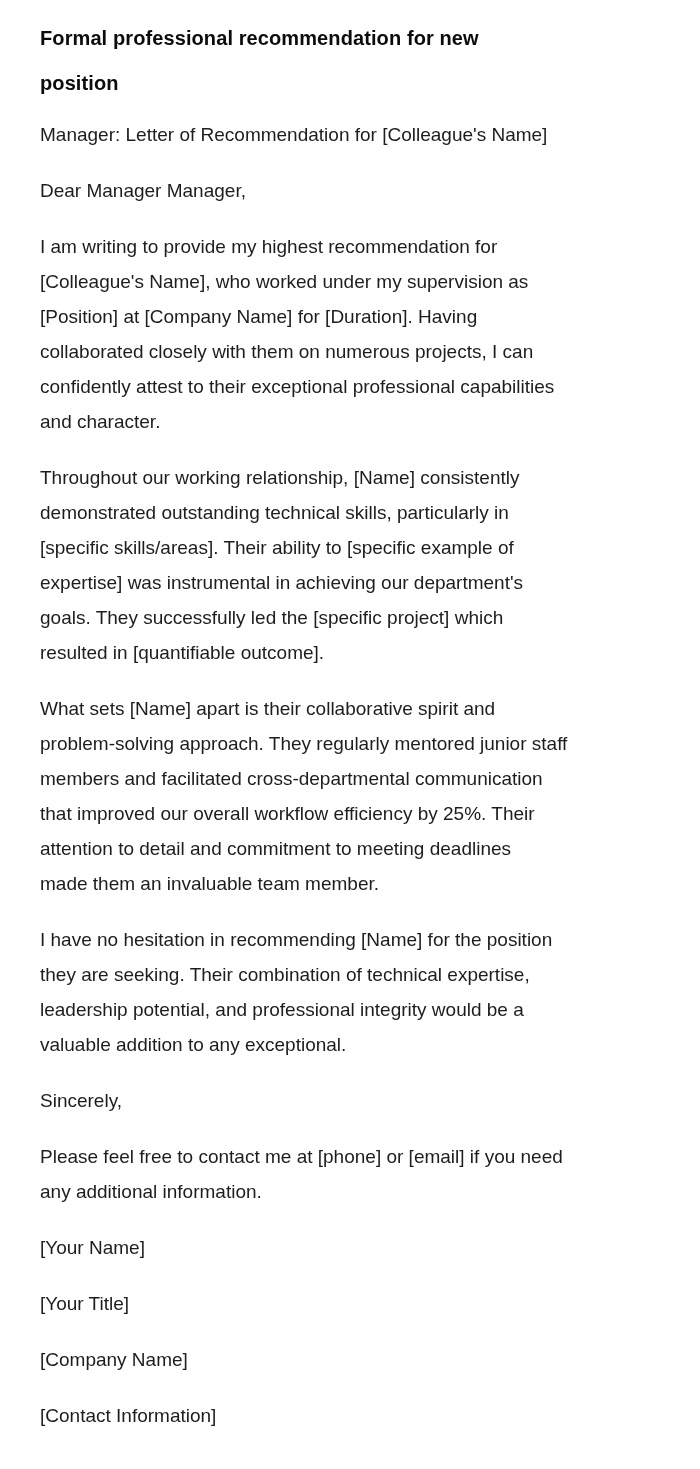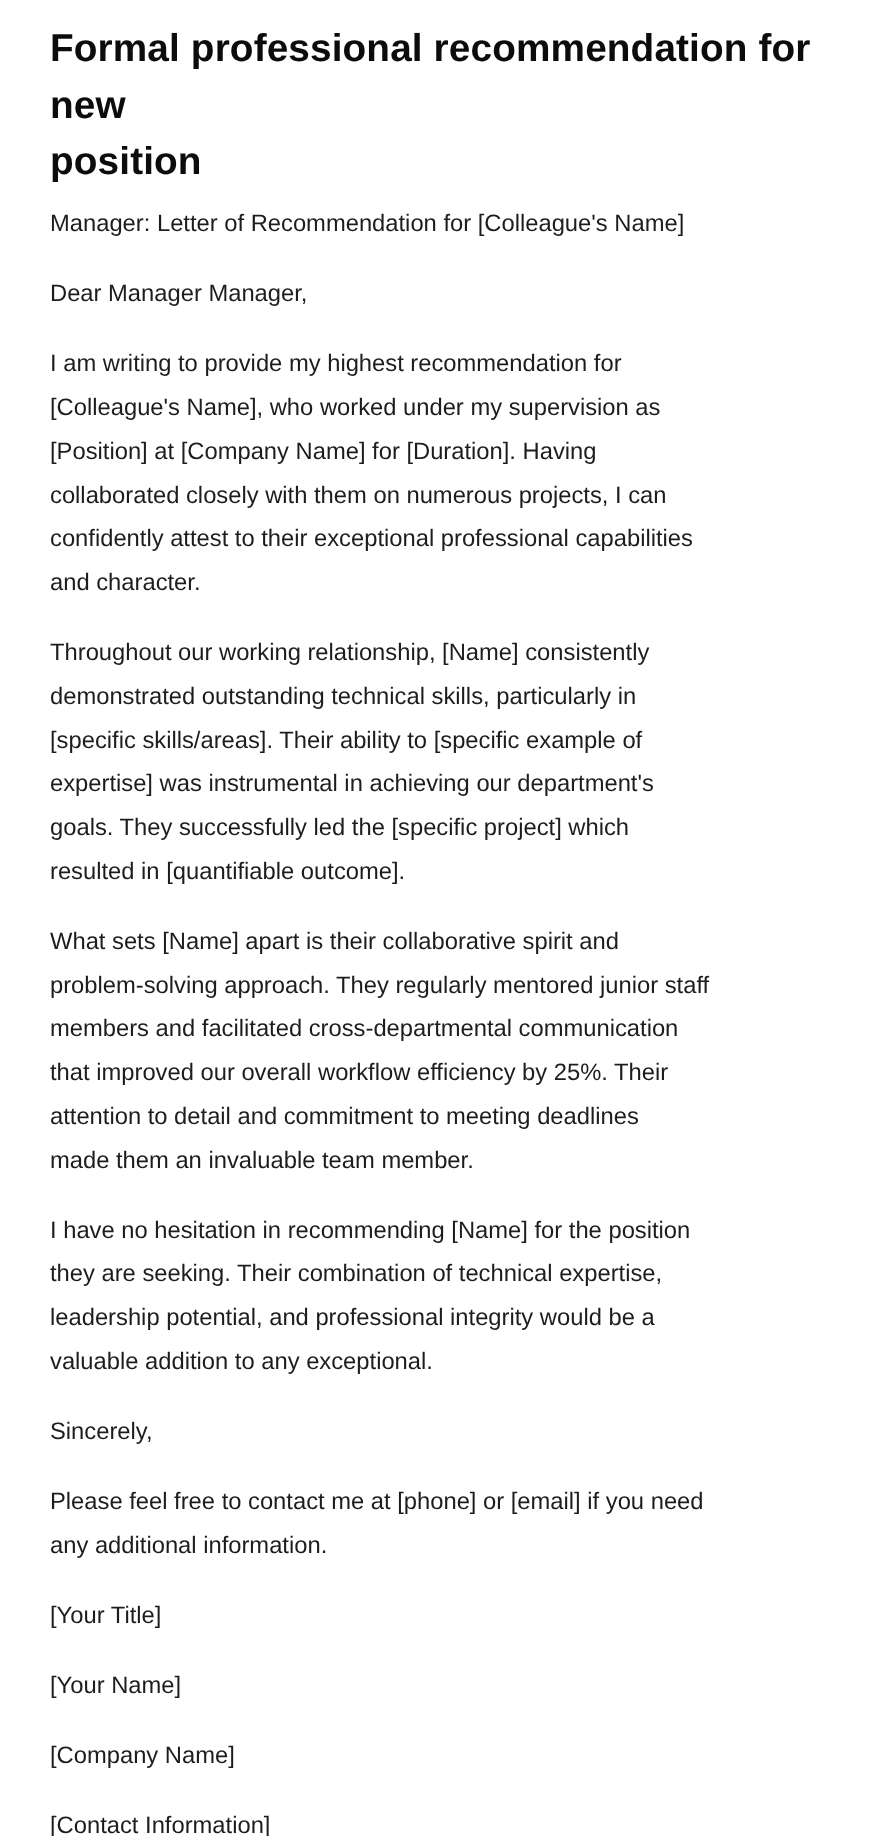--- a/index.html
+++ b/index.html
@@ -16,21 +16,21 @@
     }
     .page {
       width: 700px;
       min-height: 1469px;
       background: #ffffff;
       padding: 16px 40px 40px 40px;
     }
     .page-title {
       margin: 0 0 11px 0;
       max-width: 622px;
-      font-size: 31px;
+      font-size: 20px;
       line-height: 45px;
       font-weight: 700;
       color: #0c0c0c;
       white-space: pre-line;
       letter-spacing: 0.1px;
     }
     .para {
       margin: 0 0 21px 0;
       max-width: 624px;
       font-size: 19px;
@@ -75,20 +75,20 @@
   <p class="para">I have no hesitation in recommending [Name] for the position
 they are seeking. Their combination of technical expertise,
 leadership potential, and professional integrity would be a
 valuable addition to any exceptional.</p>
 
   <p class="para">Sincerely,</p>
 
   <p class="para">Please feel free to contact me at [phone] or [email] if you need
 any additional information.</p>
 
+  <p class="para">[Your Name]</p>
+
   <p class="para">[Your Title]</p>
-
-  <p class="para">[Your Name]</p>
 
   <p class="para">[Company Name]</p>
 
   <p class="para">[Contact Information]</p>
 </div>
 
 </body></html>

